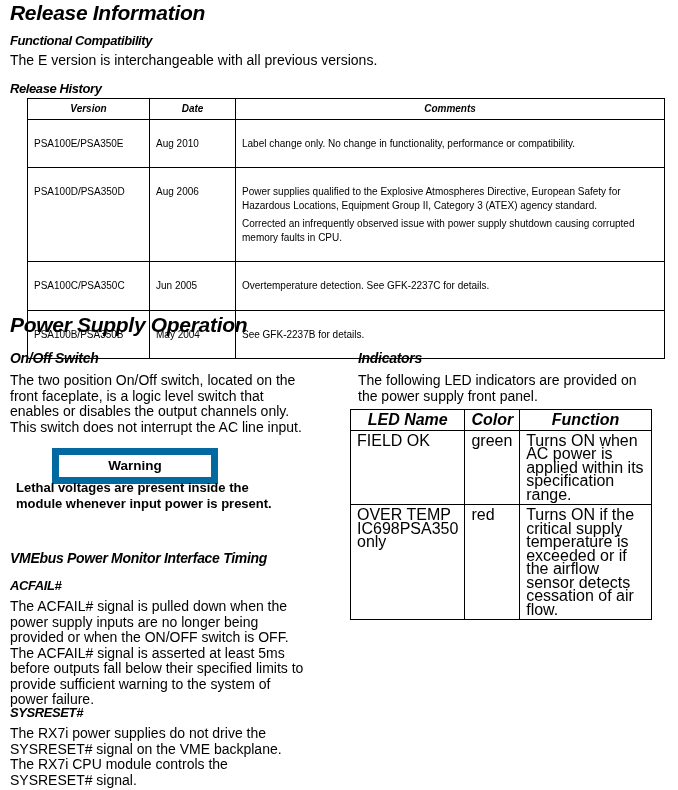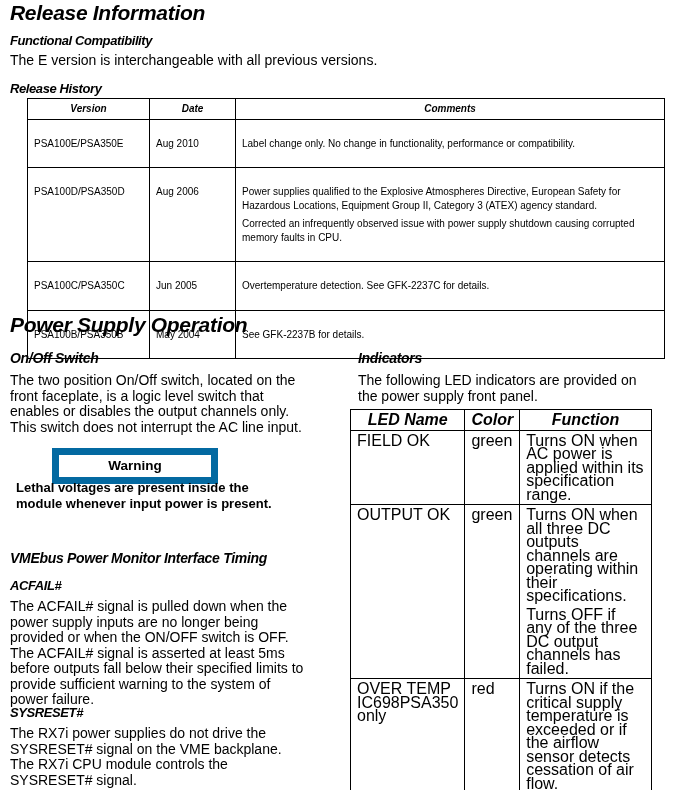--- a/index.html
+++ b/index.html
@@ -121,30 +121,20 @@
       <td>
           <p>FIELD OK</p>
         </td>
       <td>green</td>
       <td>
           <p>Turns ON when AC power is applied within its specification range.</p>
         </td>
     </tr>
     <tr>
       <td>
-          <p>OUTPUT OK</p>
-        </td>
-      <td>green</td>
-      <td>
-        <p>Turns ON when all three DC outputs channels are operating within their specifications.</p>
-        <p>Turns OFF if any of the three DC output channels has failed.</p>
-      </td>
-    </tr>
-    <tr>
-      <td>
         <div>OVER TEMP</div>
         <div>IC698PSA350</div>
         <div>only</div>
       </td>
       <td>red</td>
       <td>
           <p>Turns ON if the critical supply temperature is exceeded or if the airflow sensor detects cessation of air flow.</p>
         </td>
     </tr>
   </tbody>

